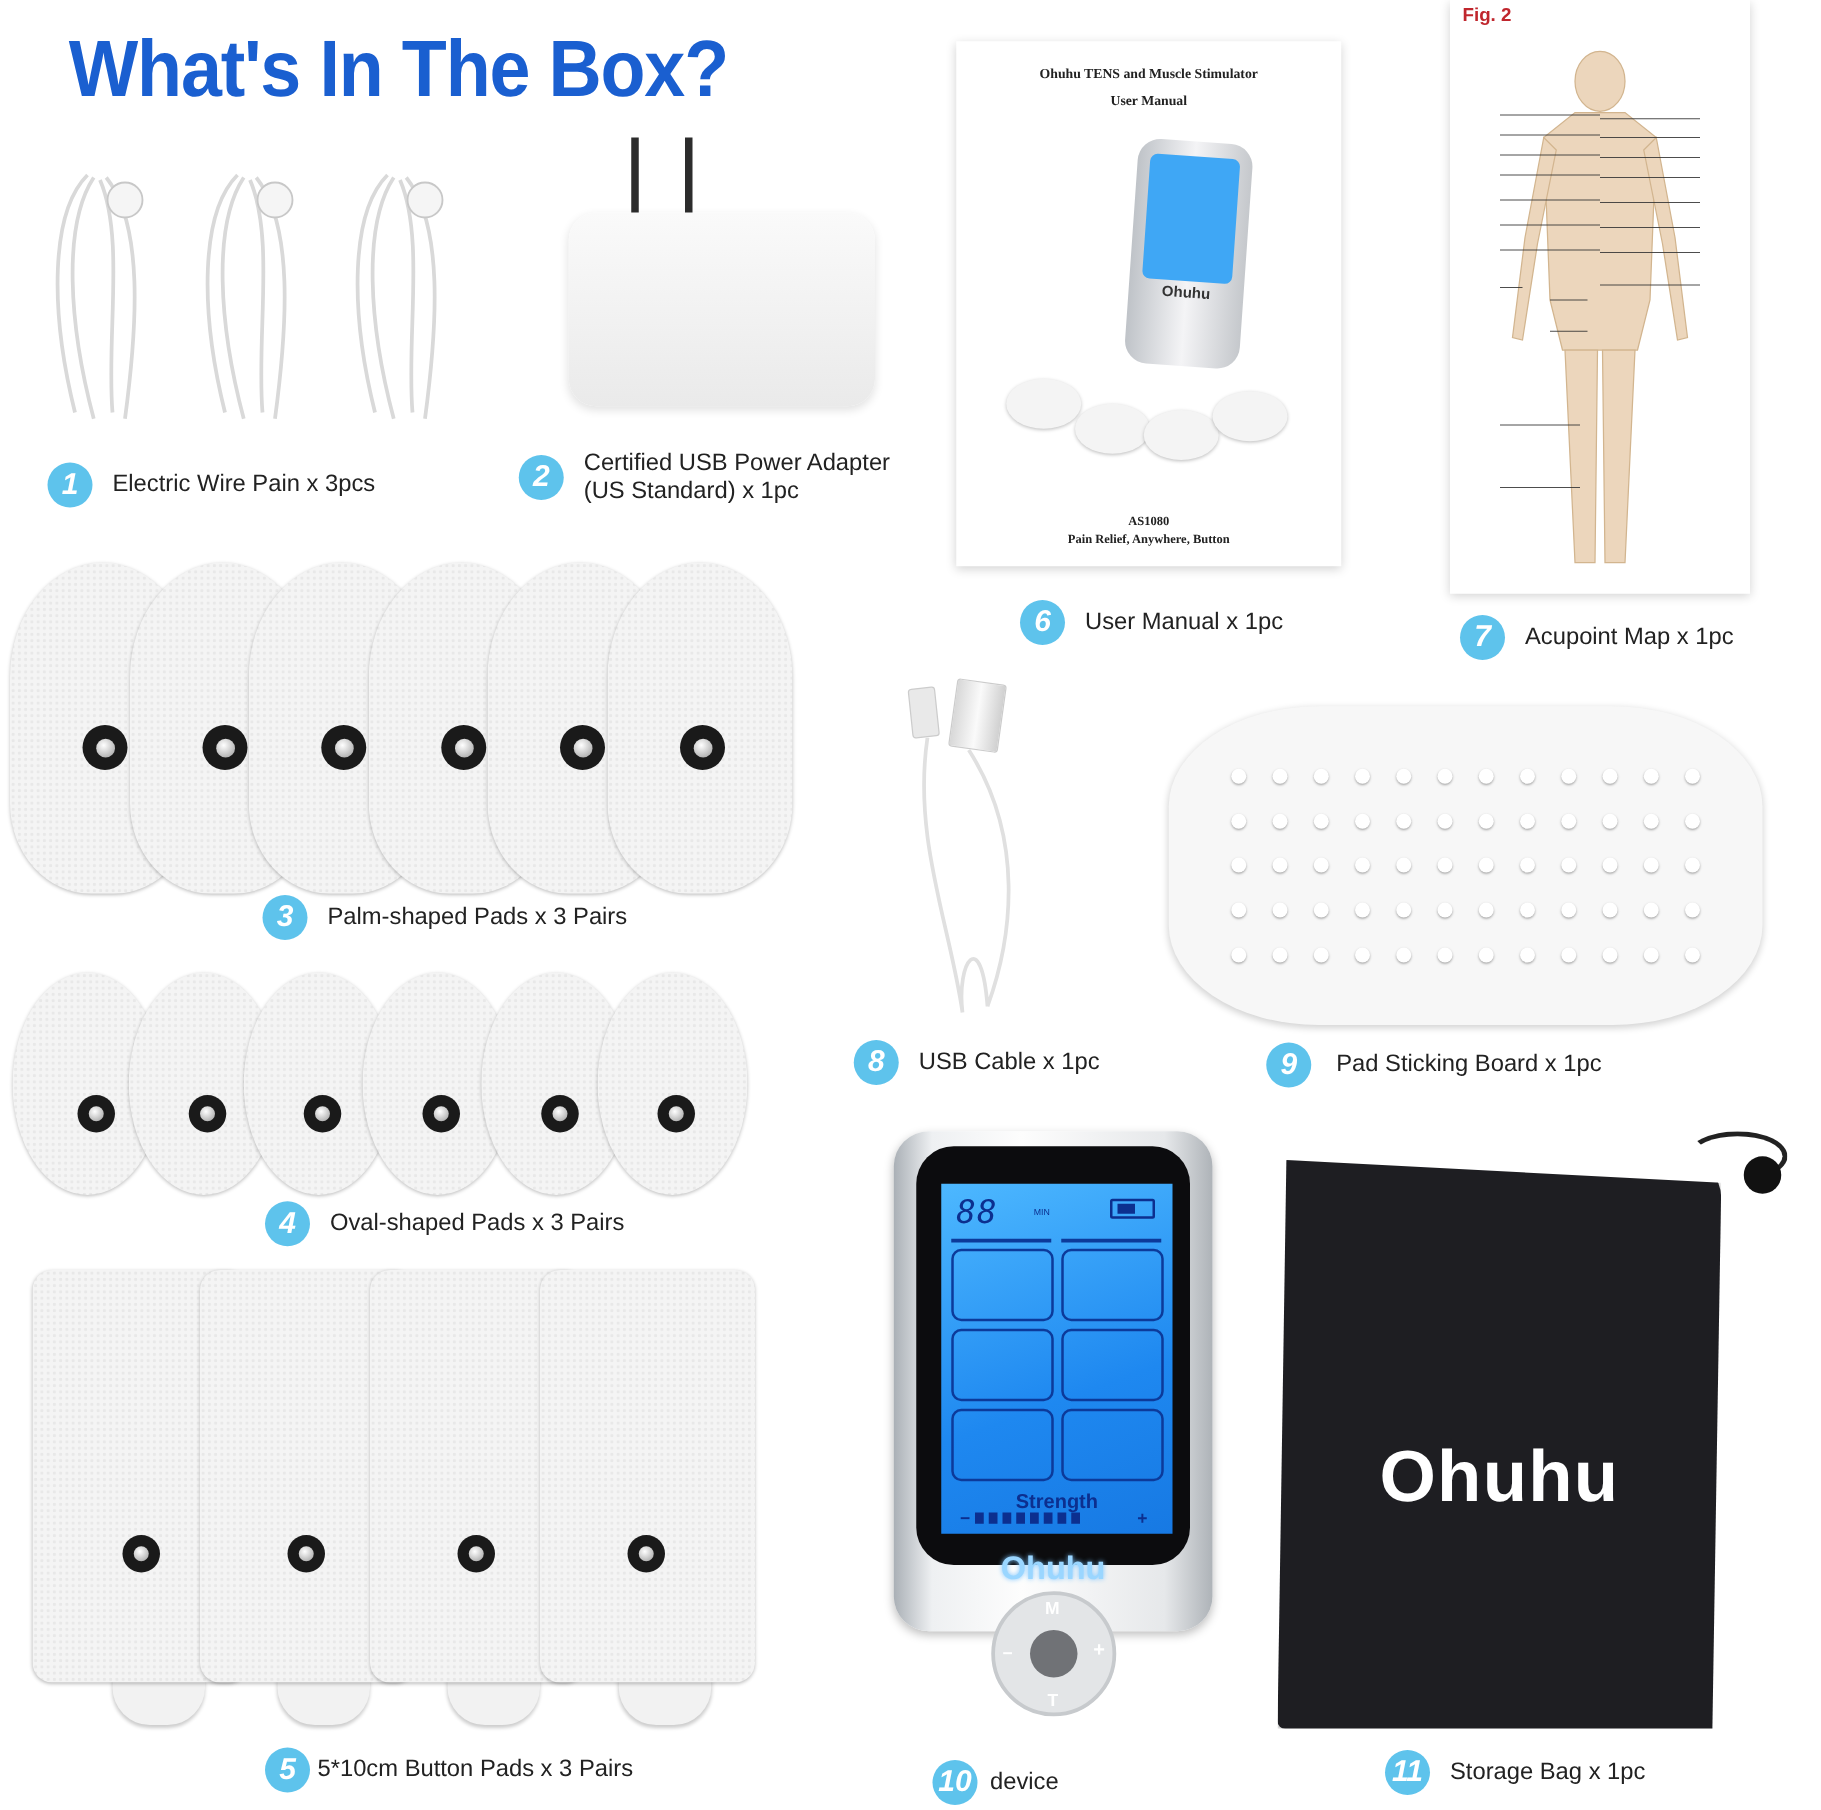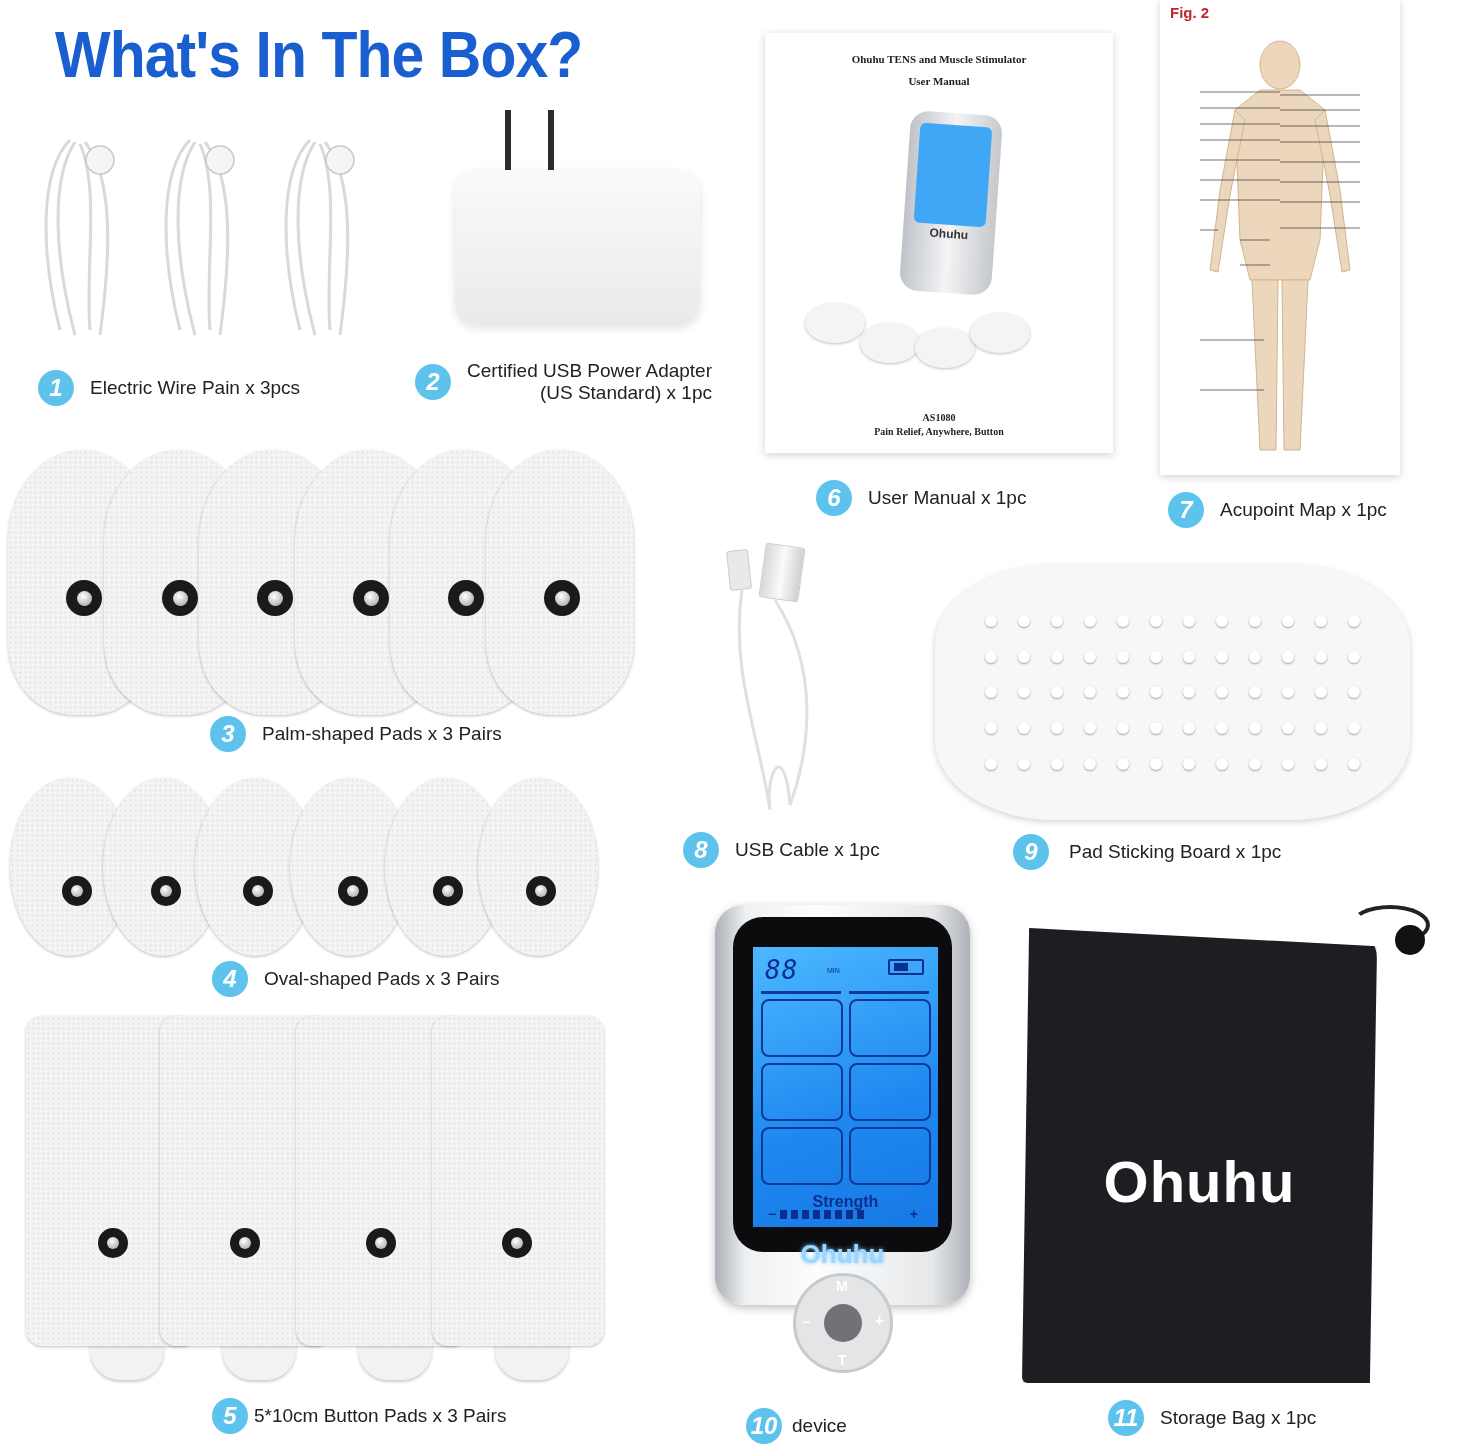--- a/index.html
+++ b/index.html
@@ -12,32 +12,32 @@
     letter-spacing: -1px; font-family: "Liberation Sans", sans-serif; transform: scaleX(0.92); transform-origin: left top;
   }
 
   .label { display: flex; align-items: center; font-size: 19px; color: #222; white-space: nowrap; }
   .badge {
     width: 36px; height: 36px; border-radius: 50%; background: #5ec3ec; color: #fff;
     font-weight: bold; font-style: italic; font-size: 24px; display: flex; align-items: center; justify-content: center;
     margin-right: 16px; flex-shrink: 0;
   }
   .label-text { line-height: 22px; }
-  .label-center { text-align: right; }
+  .label-center { text-align: left; }
 
   
   .adapter-body {
     left: 455px; top: 170px; width: 245px; height: 155px; background: linear-gradient(180deg,#fafafa,#eaeaea);
     border-radius: 22px; box-shadow: 0 3px 8px rgba(0,0,0,0.12);
   }
   .prong { width: 6px; height: 65px; background: #2c2c2c; top: 110px; }
 
   
   .manual {
-    left: 765px; top: 33px; width: 348px; height: 420px; background: #fff;
+    left: 765px; top: 33px; width: 308px; height: 420px; background: #fff;
     box-shadow: 0 2px 8px rgba(0,0,0,0.18); font-family: "Liberation Serif", serif; text-align: center;
   }
   .manual-title { font-weight: bold; font-size: 11px; margin-top: 20px; }
   .manual-sub { font-weight: bold; font-size: 11px; margin-top: 10px; }
   .manual-model { position: absolute; bottom: 30px; left: 0; right: 0; font-weight: bold; font-size: 10px; }
   .manual-tag { position: absolute; bottom: 16px; left: 0; right: 0; font-weight: bold; font-size: 10px; }
   .mini-device {
     left: 140px; top: 80px; width: 92px; height: 180px; border-radius: 18px;
     background: linear-gradient(90deg,#bfc3c8,#f4f4f6,#c5c8cc); transform: rotate(4deg);
   }

